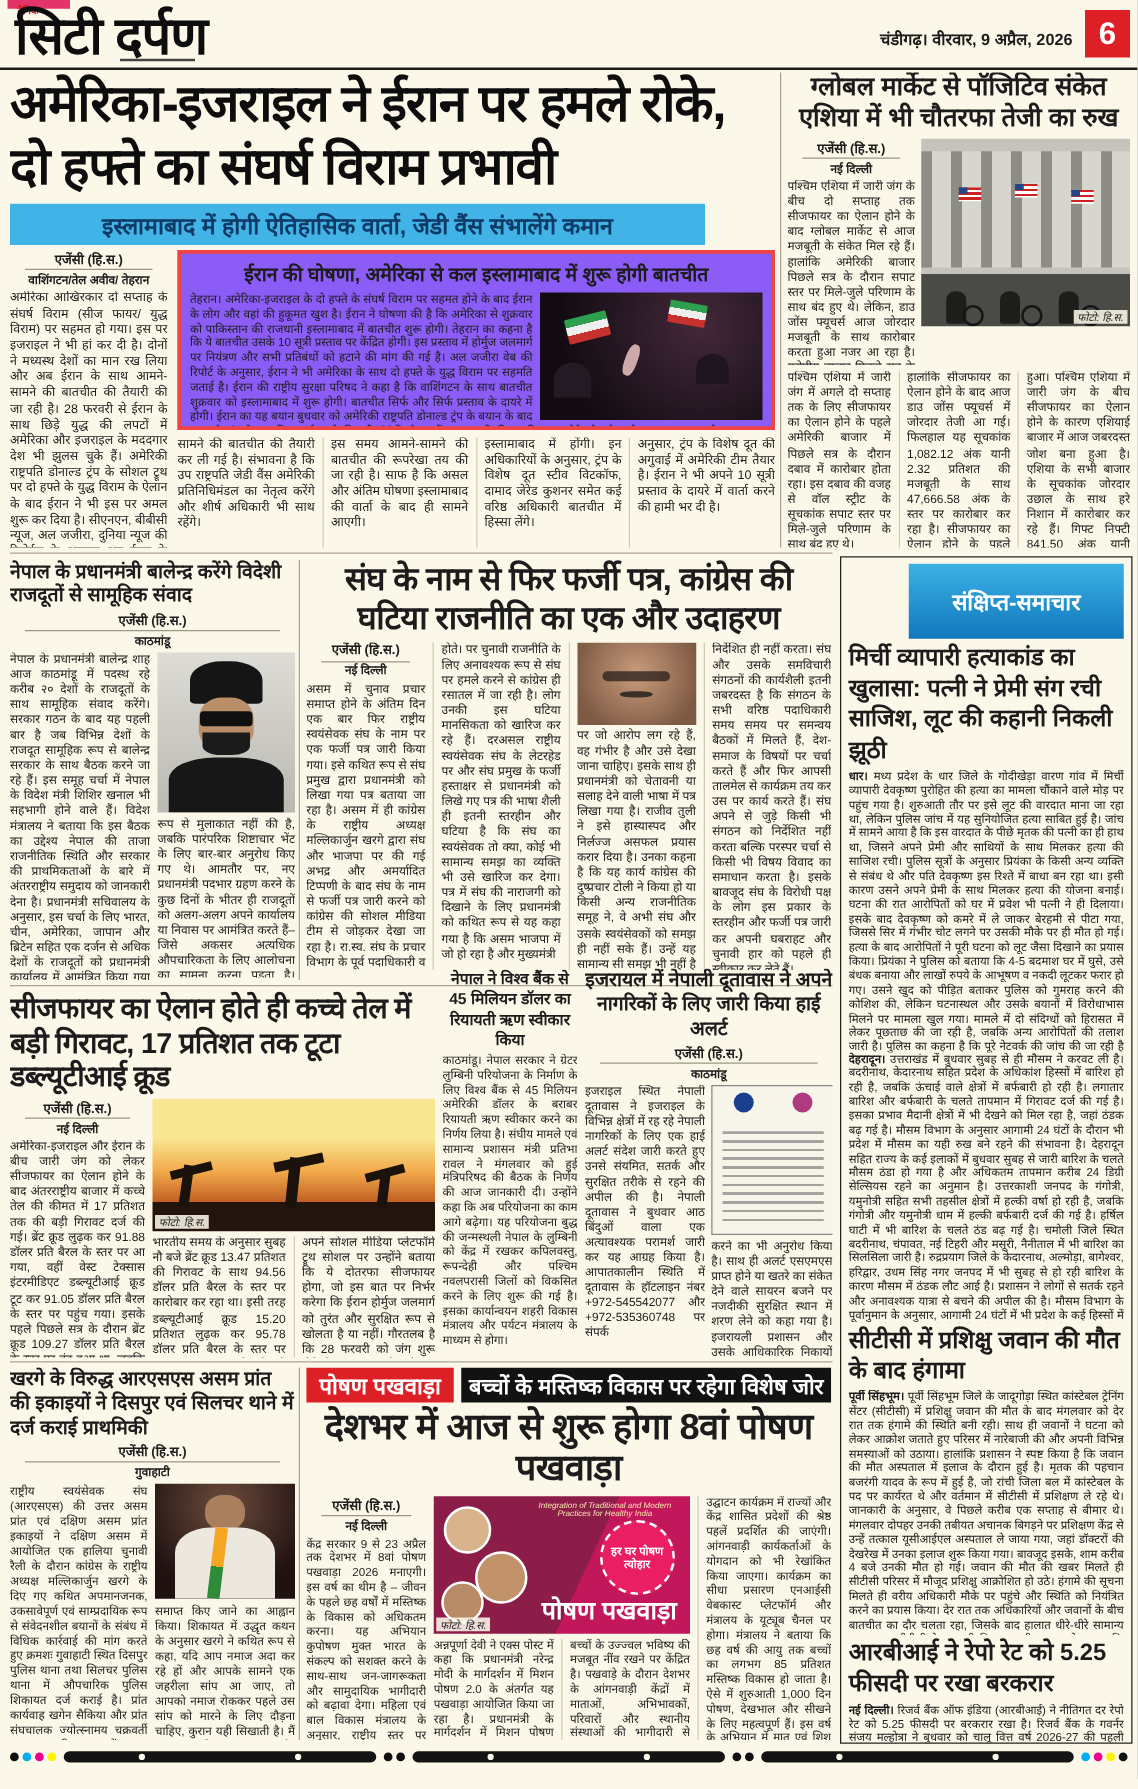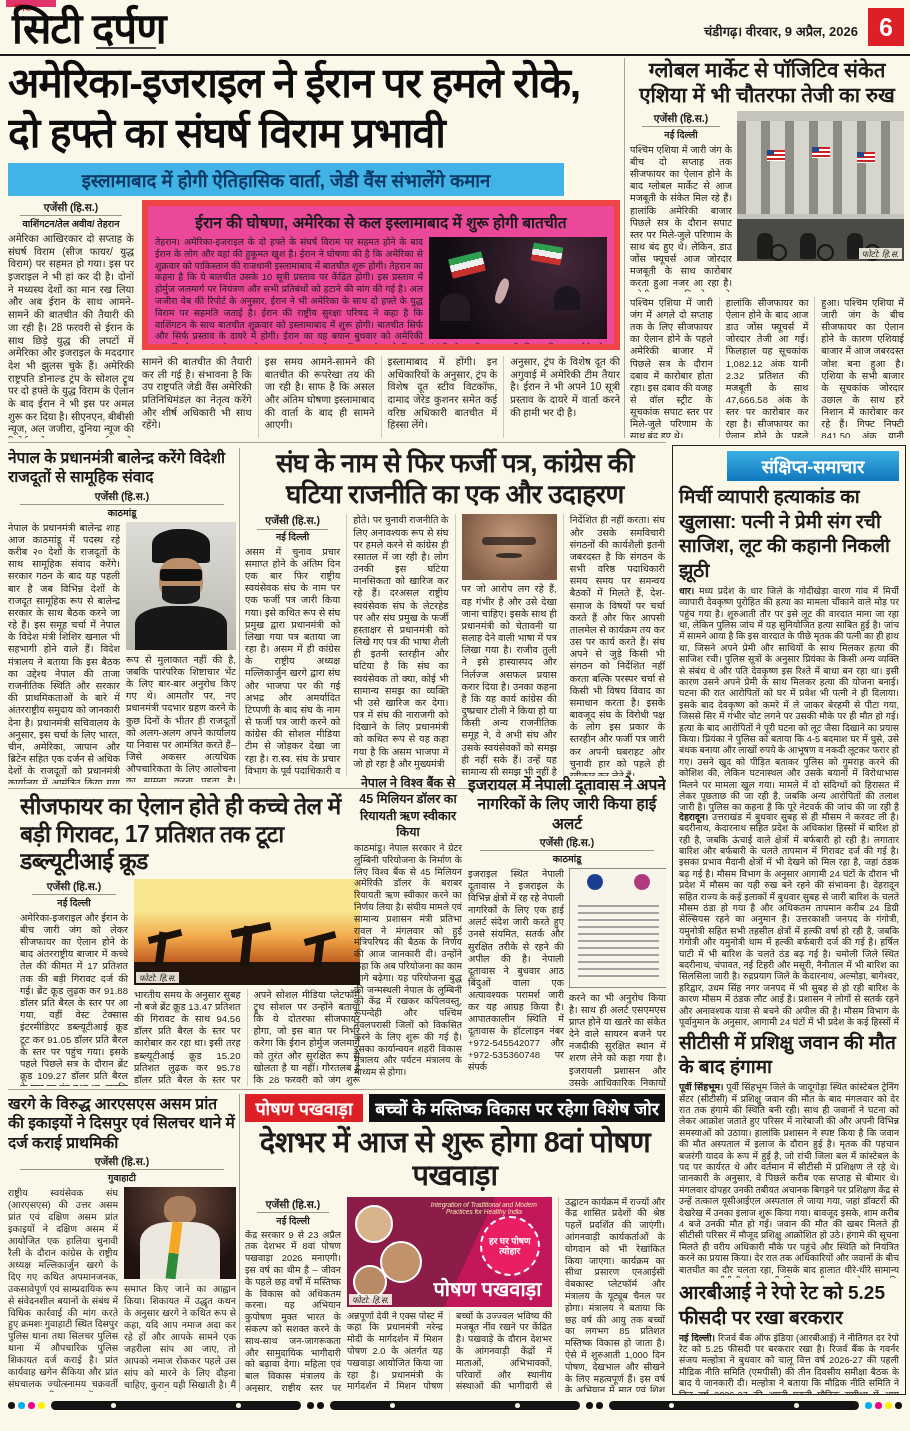--- a/index.html
+++ b/index.html
@@ -25,31 +25,31 @@
   .cols{display:flex;}
   .cols>div{flex:1;min-width:0;}
   .cols>div+div{border-left:1px solid #cfc9b5;margin-left:6px;padding-left:6px;}
   .hline{position:absolute;height:1px;background:#a9a396;}
   .vline{position:absolute;width:1px;background:#a9a396;}
   .photocap{position:absolute;right:2px;bottom:2px;background:rgba(252,248,233,.88);font-size:8.5px;font-style:italic;padding:0 3px;color:#222;}
   .photocap.left{right:auto;left:2px;}
   
   .lead-hl{font-weight:bold;font-size:41px;line-height:1.22;letter-spacing:-1px;color:#0d0d0d;}
   .lead-sub{margin-top:5px;background:#41b3e6;color:#0d3a66;font-weight:bold;font-size:18.5px;text-align:center;padding:4px 0;width:556px;}
-  .lead-box{border:6px solid #ef4444;padding:5px 7px;background:#ec4899;}
+  .lead-box{border:3px solid #ef4444;padding:5px 7px;background:#8b5cf6;}
   .lead-box h3{margin:0 0 4px 0;font-size:15.5px;text-align:center;}
   .boxphoto{float:right;width:178px;height:102px;margin:0 0 4px 6px;}
   
   .mkt-hl{font-weight:bold;font-size:20.5px;line-height:1.2;text-align:center;}
   
   .h-md{font-weight:bold;font-size:15.5px;line-height:1.25;margin:0;}
   .h-lg{font-weight:bold;font-size:26px;line-height:1.18;text-align:center;margin:0;letter-spacing:-0.5px;}
   
   .briefs{border:1.5px solid #222;background:#fcf8e9;padding:5px 6px;}
-  .briefs-title{background:linear-gradient(#3cb1e4,#1077bd);color:#fff;text-align:center;font-weight:bold;font-size:18px;padding:3px 0;margin-bottom:4px;margin-left:48px;}
+  .briefs-title{background:linear-gradient(#3cb1e4,#1077bd);color:#fff;text-align:center;font-weight:bold;font-size:18px;padding:18px 0;margin-bottom:4px;margin-left:48px;}
   .brief-hl{font-weight:bold;font-size:19px;line-height:1.3;margin:3px 0 2px 0;}
   .brief-body{font-size:9.2px;line-height:1.24;text-align:justify;overflow:hidden;}
   .lead-city{font-weight:bold;}
   
   .ph{position:relative;overflow:hidden;background:#ccc;}
   .ph-nyse{background:linear-gradient(#c4c4bd 0 72%,#4a4a46 72% 100%);}
   .ph-nyse .colonnade{position:absolute;left:0;top:10px;width:100%;height:62%;
      background:repeating-linear-gradient(90deg,#8d8d86 0 9px,#d6d6cf 9px 24px);}
   .flag{position:absolute;width:18px;height:11px;background:repeating-linear-gradient(#c22 0 2px,#fff 2px 4px);}
   .flag:before{content:"";position:absolute;left:0;top:0;width:7px;height:5px;background:#224488;}
@@ -238,21 +238,21 @@
       <div class="brief-hl">आरबीआई ने रेपो रेट को 5.25 फीसदी पर रखा बरकरार</div>
       <div class="brief-body" style="max-height:118px;">
         <span class="lead-city">नई दिल्ली।</span>
         <span>रिजर्व बैंक ऑफ इंडिया (आरबीआई) ने नीतिगत दर रेपो रेट को 5.25 फीसदी पर बरकरार रखा है। रिजर्व बैंक के गवर्नर संजय मल्होत्रा ने बुधवार को चालू वित्त वर्ष 2026-27 की पहली मौद्रिक नीति समिति (एमपीसी) की तीन दिवसीय समीक्षा बैठक के बाद ये जानकारी दी। मल्होत्रा ने बताया कि मौद्रिक नीति समिति ने वित्त वर्ष 2026-27 की अपनी पहली मौद्रिक समीक्षा में आम सहमति से नीतिगत दर रेपो को 5.25 फीसदी पर यथावत रखा है। उन्होंने कहा कि पश्चिम एशिया संकट से आपूर्ति शृंखला प्रभावित हुई, लेकिन कई अन्य देशों की तुलना में भारत की आर्थिक बुनियाद मजबूत बनी हुई है।</span>
       </div>
     </div>
   </div>
 
   <div class="hline" style="left:8px;top:788px;width:658px;"></div>
 
-  <div class="art" style="left:20px;top:793px;width:340px;height:293px;">
+  <div class="art" style="left:8px;top:793px;width:340px;height:293px;">
     <h2 style="font-weight:bold;font-size:23px;line-height:1.2;margin:0;letter-spacing:-0.5px;">सीजफायर का ऐलान होते ही कच्चे तेल में बड़ी गिरावट, 17 प्रतिशत तक टूटा डब्ल्यूटीआई क्रूड</h2>
     <div style="display:flex;margin-top:3px;">
       <div style="width:108px;flex:none;">
         <div class="byline">एजेंसी (हि.स.)</div>
         <div class="dateline">नई दिल्ली</div>
         <div class="body-txt" style="font-size:9.6px;height:180px;overflow:hidden;">अमेरिका-इजराइल और ईरान के बीच जारी जंग को लेकर सीजफायर का ऐलान होने के बाद अंतरराष्ट्रीय बाजार में कच्चे तेल की कीमत में 17 प्रतिशत तक की बड़ी गिरावट दर्ज की गई। ब्रेंट क्रूड लुढ़क कर 91.88 डॉलर प्रति बैरल के स्तर पर आ गया, वहीं वेस्ट टेक्सास इंटरमीडिएट डब्ल्यूटीआई क्रूड टूट कर 91.05 डॉलर प्रति बैरल के स्तर पर पहुंच गया। इसके पहले पिछले सत्र के दौरान ब्रेंट क्रूड 109.27 डॉलर प्रति बैरल के स्तर पर बंद हुआ था, जबकि डब्ल्यूटीआई क्रूड ने 112.95 डॉलर प्रति बैरल के स्तर पर पिछले सत्र के कारोबार का अंत किया था।</div>
       </div>
       <div style="flex:1;margin-left:6px;min-width:0;">
         <div class="ph ph-oil" style="width:100%;height:106px;">
           <div class="pump" style="left:10%;width:8px;height:34px;transform:rotate(8deg);"></div>

